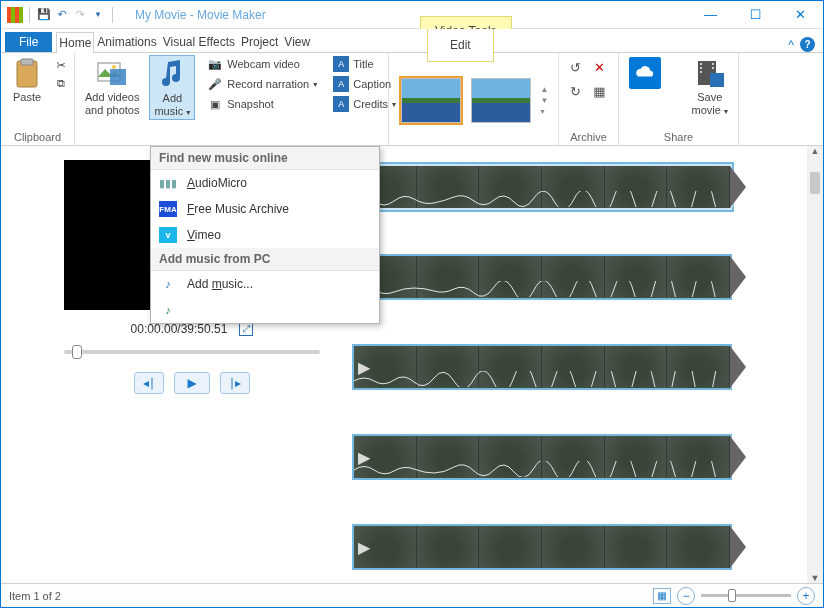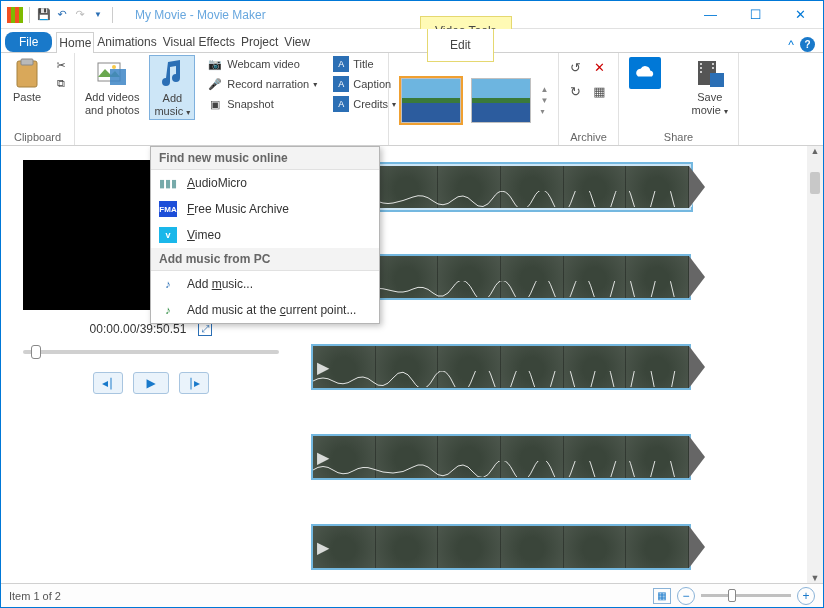--- a/index.html
+++ b/index.html
@@ -11,21 +11,21 @@
 .qat-icon { width: 16px; height: 16px; display: flex; align-items: center; justify-content: center; font-size: 11px; color: #444; }
 .qat-app { width: 16px; height: 16px; background: linear-gradient(90deg,#f25022 0 50%,#7fba00 50% 100%); background-size: 8px 8px; }
 .qat-divider { width: 1px; height: 16px; background: #ccc; margin: 0 4px; }
 .title-text { margin-left: 18px; color: #68a7de; font-size: 12px; }
 .context-tab { position: absolute; left: 420px; top: 16px; height: 28px; background: #fffab5; color: #444; font-size: 12px; padding: 0 14px; display: flex; align-items: center; border: 1px solid #e5d870; border-bottom: none; }
 .win-controls { margin-left: auto; display: flex; }
 .win-btn { width: 45px; height: 28px; display: flex; align-items: center; justify-content: center; color: #0078d7; font-size: 13px; }
 
 
 .tabstrip { height: 24px; display: flex; align-items: flex-end; background: #fff; padding-left: 4px; font-size: 12px; border-bottom: 1px solid #d0d0d0; position: relative; }
-.file-tab { background: #1979ca; color: #fff; padding: 3px 14px; margin-right: 4px; border-radius: 8px; }
+.file-tab { background: #1979ca; color: #fff; padding: 3px 14px; margin-right: 4px; }
 .tab { padding: 3px 2px; color: #444; border: 1px solid transparent; border-bottom: none; }
 .tab.active { border-color: #d0d0d0; background: #fff; position: relative; top: 1px; }
 .tab.edit { position: absolute; left: 426px; border: 1px solid #e5d870; border-top: none; top: 0; bottom: 0; display: flex; align-items: center; padding: 16px 22px; background: #fff; }
 .help-area { margin-left: auto; display: flex; align-items: center; gap: 6px; padding-right: 8px; color: #0078d7; font-size: 12px; }
 .help-circle { width: 15px; height: 15px; border-radius: 50%; background: #1979ca; color: #fff; display: flex; align-items: center; justify-content: center; font-size: 10px; font-weight: bold; }
 
 
 .ribbon { height: 93px; background: #fff; border-bottom: 1px solid #d0d0d0; display: flex; font-size: 11px; color: #444; }
 .group { border-right: 1px solid #e1e1e1; display: flex; flex-direction: column; padding: 2px 6px 0; }
 .group-body { flex: 1; display: flex; align-items: flex-start; gap: 6px; }
@@ -35,21 +35,21 @@
 .big-icon { width: 32px; height: 32px; display: flex; align-items: center; justify-content: center; }
 .small-row { display: flex; flex-direction: column; gap: 2px; }
 .small-btn { display: flex; align-items: center; gap: 4px; padding: 1px 2px; white-space: nowrap; }
 .small-icon { width: 16px; height: 16px; display: flex; align-items: center; justify-content: center; font-size: 11px; }
 .theme-thumb { width: 60px; height: 45px; border: 1px solid #c0c0c0; background: linear-gradient(#6db5e0 45%, #3a7a3a 45% 55%, #2c5c9e 55%); margin: 2px; }
 .theme-thumb.sel { outline: 2px solid #f0a030; }
 .editing-icons { display: grid; grid-template-columns: repeat(2,20px); grid-template-rows: repeat(3,20px); gap: 4px; }
 .ed-ic { width: 18px; height: 18px; display: flex; align-items: center; justify-content: center; color: #555; font-size: 13px; }
 
 
-.workspace { flex: 1; display: flex; background: #fff; overflow: hidden; position: relative; }
+.workspace { flex: 1; display: flex; background: #fff; overflow: hidden; position: relative; padding-left: 41px; }
 .preview-pane { width: 300px; padding: 14px 10px; display: flex; flex-direction: column; align-items: center; }
 .preview { width: 256px; height: 150px; background: #000; }
 .timecode { margin-top: 12px; font-size: 12px; color: #333; display: flex; align-items: center; gap: 12px; }
 .slider { width: 256px; height: 4px; background: #d0d0d0; margin-top: 14px; position: relative; border-radius: 2px; }
 .slider-thumb { position: absolute; left: 8px; top: -5px; width: 10px; height: 14px; background: #fff; border: 1px solid #888; border-radius: 3px; }
 .play-controls { margin-top: 18px; display: flex; gap: 10px; }
 .play-btn { width: 30px; height: 22px; border: 1px solid #a8c5e0; background: #eaf3fb; display: flex; align-items: center; justify-content: center; color: #1979ca; font-size: 12px; border-radius: 3px; }
 
 .timeline-pane { flex: 1; overflow: auto; padding: 18px 10px; }
 .clip { width: 380px; height: 46px; border: 2px solid #74b8e0; background: linear-gradient(90deg,#4a5a5a,#6a7a6a); margin-bottom: 44px; position: relative; display: flex; }
@@ -271,21 +271,20 @@
       <span class="dd-icon vim">v</span>
       <span><u>V</u><span>imeo</span></span>
     </div>
     <div class="dd-header">Add music from PC</div>
     <div class="dd-item">
       <span class="dd-icon" style="color:#2b6fb5">♪</span>
       <span>Add <u>m</u>usic...</span>
     </div>
     <div class="dd-item">
       <span class="dd-icon" style="color:#2b8a3e">♪</span>
-      <span>Add music at the <u>c</u>urrent point...</span>
     </div>
   </div>
 
   <div class="preview-pane">
     <div class="preview"></div>
     <div class="timecode">
       <span>00:00.00/39:50.51</span>
       <span style="border:1px solid #2b6fb5;color:#2b6fb5;padding:0 2px;font-size:10px">⤢</span>
     </div>
     <div class="slider">

